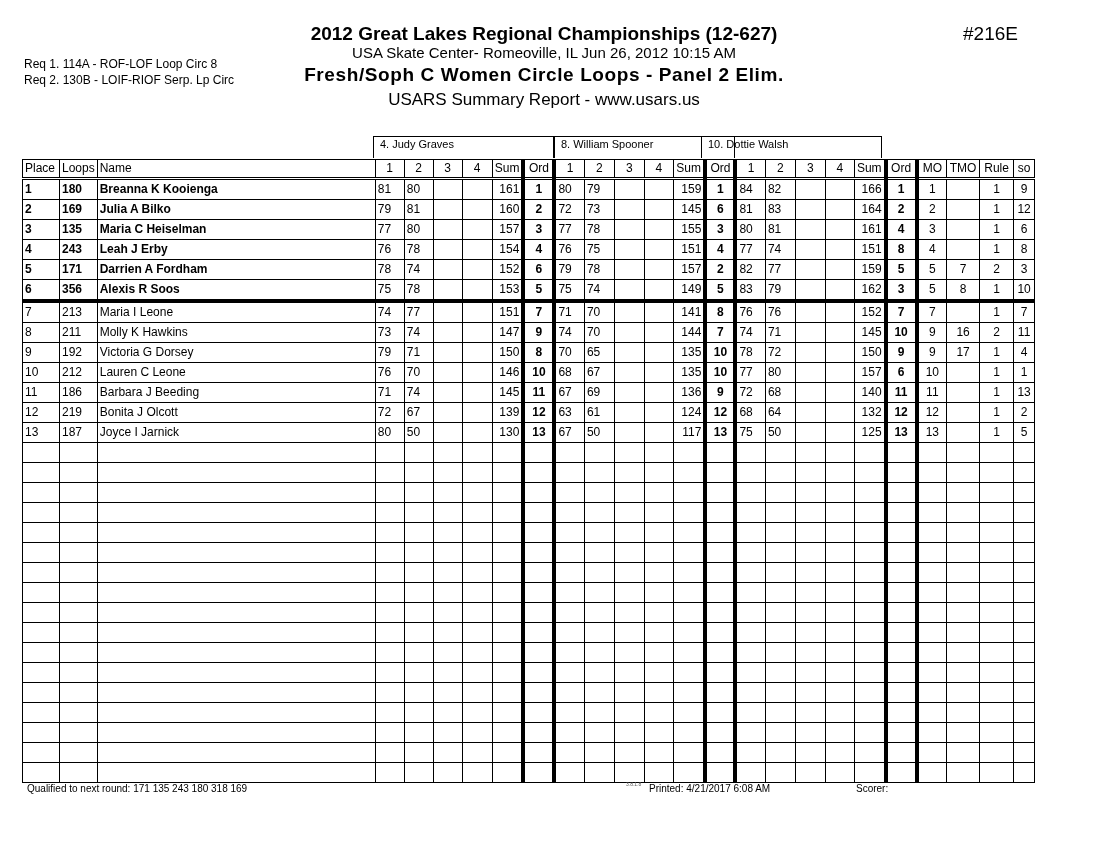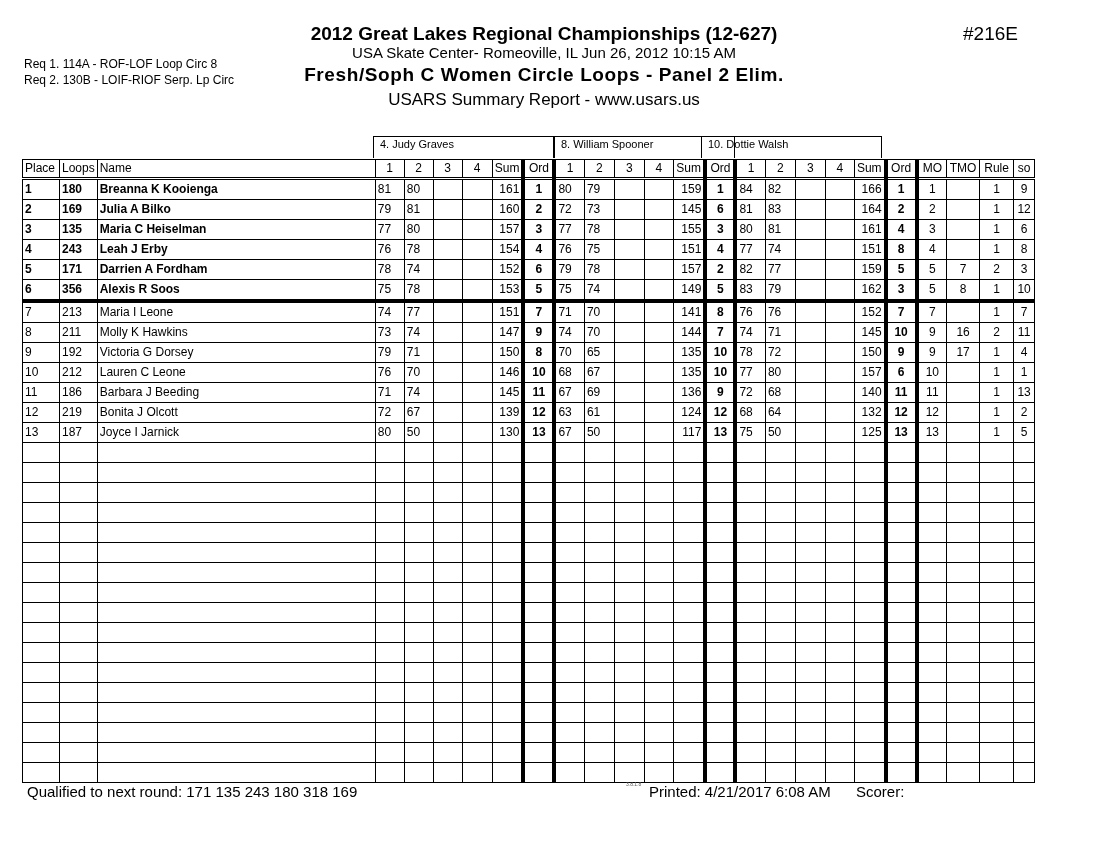--- a/index.html
+++ b/index.html
@@ -19,21 +19,21 @@
   table.grid td.c { text-align:center; }
   table.grid td.r { text-align:right; }
   table.grid td.b { font-weight:bold; }
   table.grid td.thickL { border-left:4px solid #000; }
   table.grid tr.cut td { border-bottom:4px solid #000; }
   table.grid tr.top td { font-weight:bold; }
   table.grid tr.top td.plain { font-weight:normal; }
 
   .judgebox { position:absolute; top:136px; height:22px; border:1px solid #000; border-bottom:none; font-size:11px; line-height:14px; padding-left:6px; box-sizing:border-box; }
 
-  .foot { font-size:15px; top:783px; }
+  .foot { font-size:10px; top:783px; }
   #ver { left:626px; top:781px; font-size:5px; color:#555; }
 </style>
 </head>
 <body>
 
 <div class="abs req" style="top:25px">Req  1.  114A - ROF-LOF Loop Circ 8</div>
 <div class="abs req" style="top:41px">Req  2.  130B - LOIF-RIOF Serp. Lp Circ</div>
 
 <div id="title" class="abs t1">2012 Great Lakes Regional Championships (12-627)</div>
 <div id="venue" class="abs t1">USA Skate Center- Romeoville, IL  Jun 26, 2012  10:15 AM</div>

